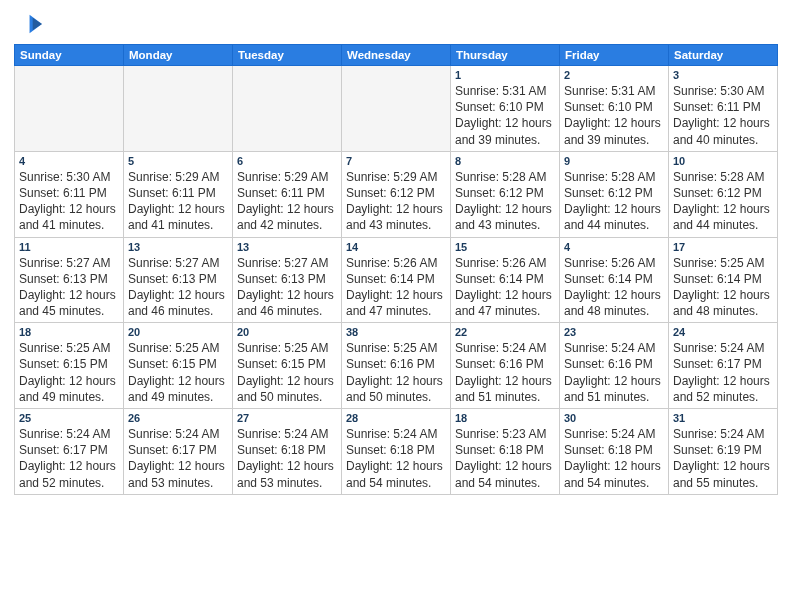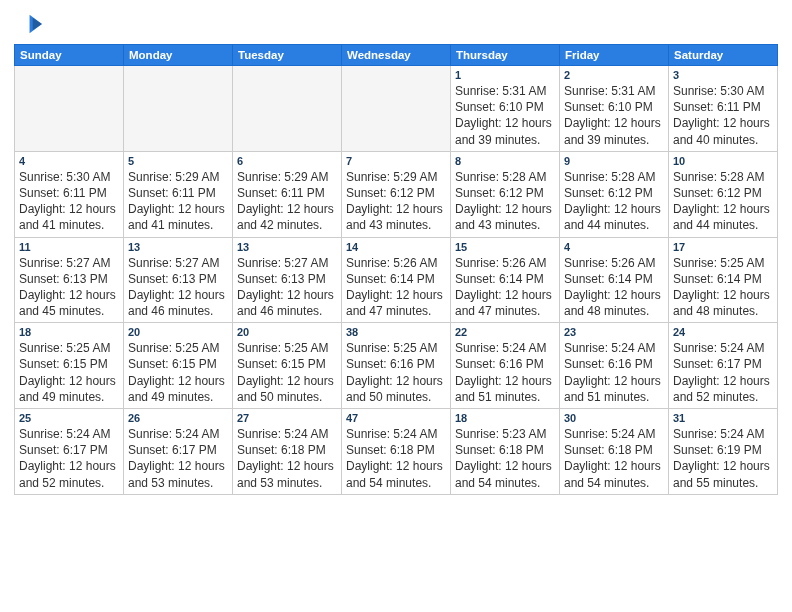--- a/index.html
+++ b/index.html
@@ -241,21 +241,21 @@
           </td>
           <td>
             <span class="day-num">26</span>
             <div class="cell-text">Sunrise: 5:24 AM<br>Sunset: 6:17 PM<br>Daylight: 12 hours<br>and 53 minutes.</div>
           </td>
           <td>
             <span class="day-num">27</span>
             <div class="cell-text">Sunrise: 5:24 AM<br>Sunset: 6:18 PM<br>Daylight: 12 hours<br>and 53 minutes.</div>
           </td>
           <td>
-            <span class="day-num">47</span>
+            <span class="day-num">28</span>
             <div class="cell-text">Sunrise: 5:24 AM<br>Sunset: 6:18 PM<br>Daylight: 12 hours<br>and 54 minutes.</div>
           </td>
           <td>
             <span class="day-num">18</span>
             <div class="cell-text">Sunrise: 5:23 AM<br>Sunset: 6:18 PM<br>Daylight: 12 hours<br>and 54 minutes.</div>
           </td>
           <td>
             <span class="day-num">30</span>
             <div class="cell-text">Sunrise: 5:24 AM<br>Sunset: 6:18 PM<br>Daylight: 12 hours<br>and 54 minutes.</div>
           </td>

